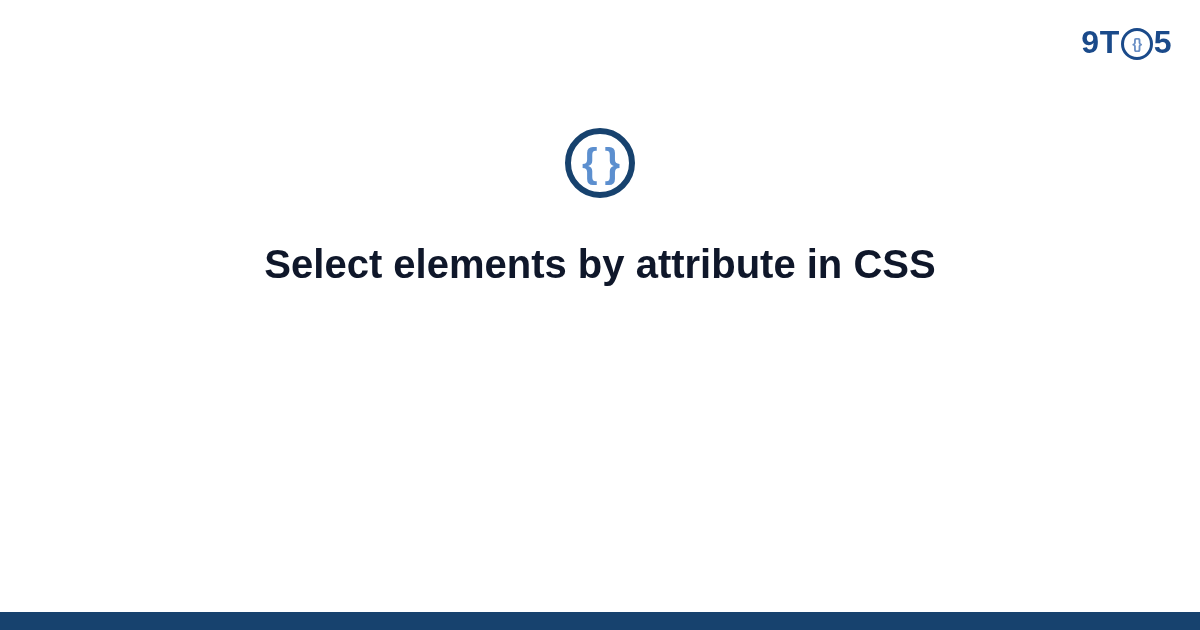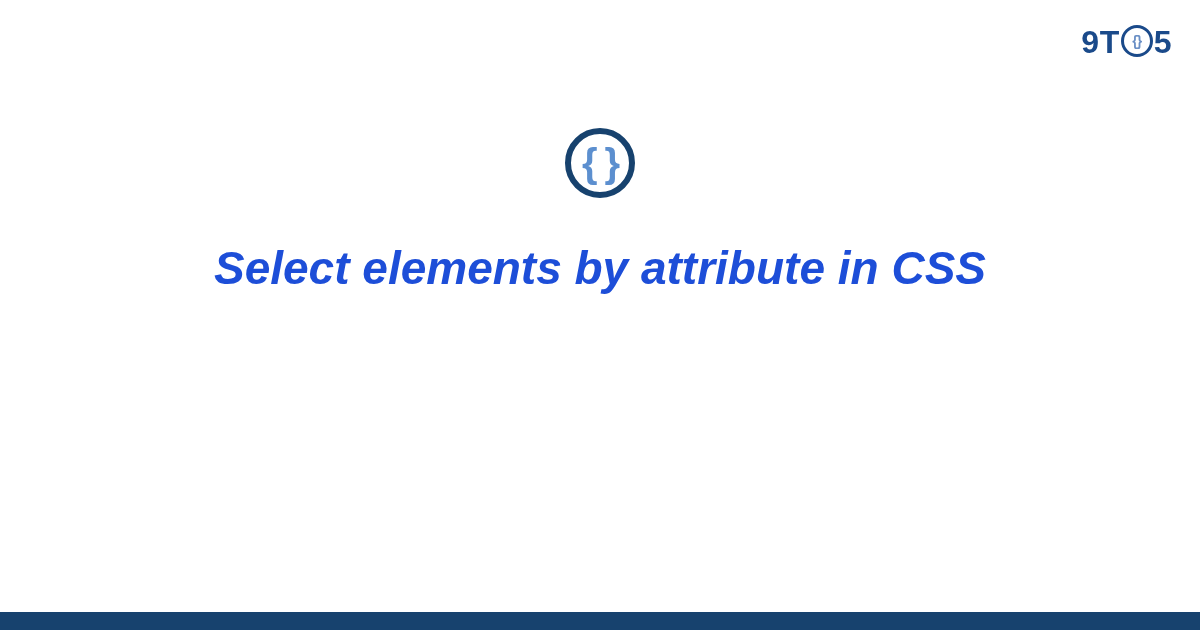--- a/index.html
+++ b/index.html
@@ -13,20 +13,21 @@
       background: #ffffff;
       font-family: Arial, Helvetica, sans-serif;
       position: relative;
       overflow: hidden;
     }
     .logo-wrap {
       position: absolute;
       top: 24px;
       right: 28px;
       display: flex;
+      align-items: center;
       font-family: Verdana, Geneva, sans-serif;
     }
     .logo-9t {
       color: #1a4a8a;
       font-weight: 700;
       font-size: 32px;
       letter-spacing: 0.5px;
     }
     .logo-clock {
       display: inline-flex;
@@ -81,27 +82,26 @@
     }
     .icon-braces {
       color: #5c8fcf;
       font-size: 40px;
       font-weight: 700;
       font-family: Arial, sans-serif;
       letter-spacing: -2px;
       line-height: 1;
     }
     .title {
-      color: #1d4ed8;
-      font-size: 46px;
+      color: #0f172a;
+      font-size: 40px;
       font-weight: 700;
       text-align: center;
       line-height: 1.22;
       max-width: 940px;
-      font-style: italic;
     }
     .footer-bar {
       position: absolute;
       bottom: 0;
       left: 0;
       right: 0;
       height: 18px;
       background: #17426e;
     }
   </style>

